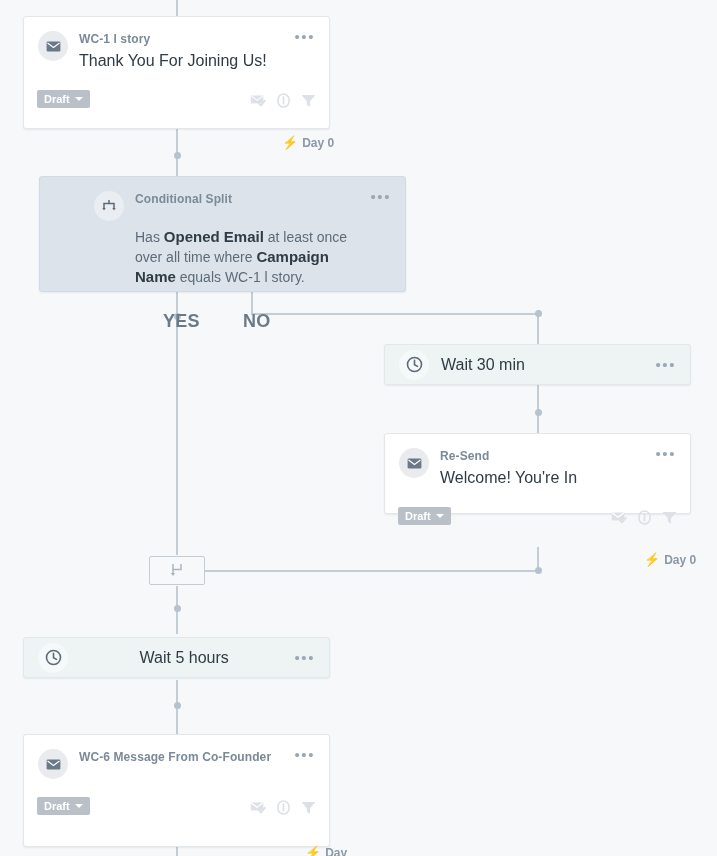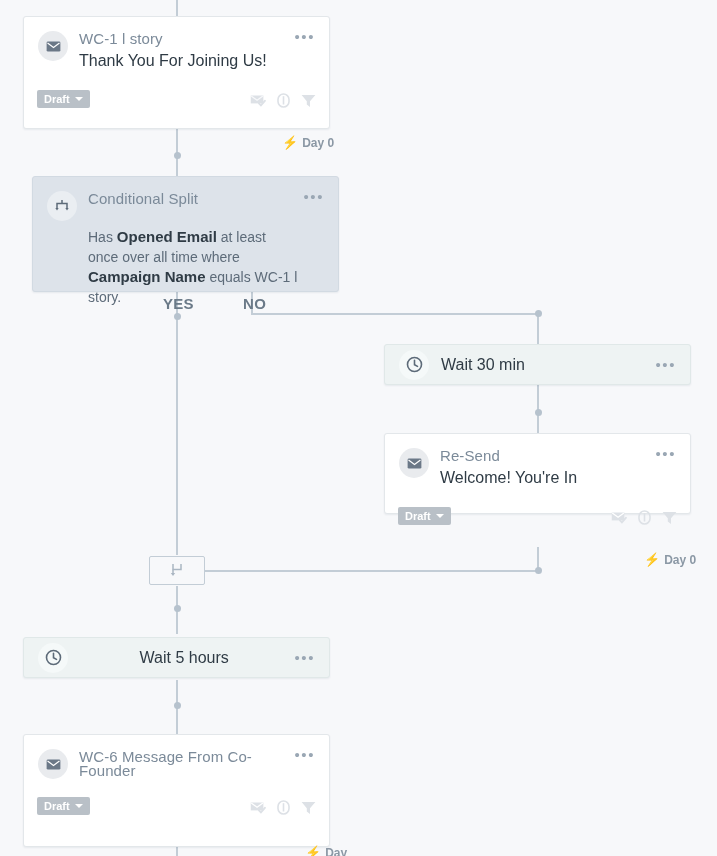--- a/index.html
+++ b/index.html
@@ -29,21 +29,21 @@
   }
   .card .row-top { display: flex; padding: 14px 14px 0 14px; }
   .avatar {
     width: 30px; height: 30px; border-radius: 50%;
     background: #e9ebee; flex: 0 0 30px;
     display: flex; align-items: center; justify-content: center;
     margin-right: 11px;
   }
   .card-body { flex: 1 1 auto; min-width: 0; padding-top: 1px; }
   .eyebrow {
-    font-size: 15px; font-weight: normal; color: #7b8a99;
+    font-size: 12px; font-weight: bold; color: #7b8a99;
     letter-spacing: .1px; line-height: 14px;
   }
   .title {
     font-size: 16px; color: #2f3b45; line-height: 22px; margin-top: 4px;
     white-space: nowrap;
   }
   .kebab {
     flex: 0 0 auto; align-self: flex-start; margin-left: 6px;
     letter-spacing: 1.6px; color: #9aa7b4; font-size: 15px;
     line-height: 12px; cursor: pointer; user-select: none;
@@ -80,22 +80,22 @@
 
   
   .merge {
     position: absolute; background: #f7f8fa;
     border: 1px solid #c3cdd6; border-radius: 2px;
     display: flex; align-items: center; justify-content: center;
   }
 
   
   .branch-label {
-    position: absolute; font-size: 15px; font-weight: bold;
-    color: #6b7a88; letter-spacing: .3px;
+    position: absolute; font-size: 18px; font-weight: bold;
+    color: #6b7a88; letter-spacing: .3px; margin-top: 16px;
   }
   .day-label {
     position: absolute; font-size: 12px; font-weight: bold; color: #8b98a5;
     display: flex; align-items: center; gap: 4px; white-space: nowrap;
   }
   .bolt { color: #8b98a5; font-size: 13px; line-height: 12px; }
 </style>
 </head>
 <body>
 
@@ -168,21 +168,21 @@
             </svg>
         </span>
       </div>
     </div>
   </div>
   <div class="day-label" style="left:282px; top:136px;">
     <span class="bolt">⚡</span>
     <span>Day 0</span>
   </div>
 
-  <div class="card split" style="left:32px; top:176px; width:307px; height:116px;">
+  <div class="card split" style="left:39px; top:176px; width:367px; height:116px;padding-left:40px;">
     <div class="row-top" style="padding-bottom:14px;">
       <div class="avatar">
         <svg width="16" height="15" viewBox="0 0 16 15">
           <path d="M8 1 V4.5 M8 4.5 H3 V10 M8 4.5 H13 V10" stroke="#5d6b79" stroke-width="1.5" fill="none"></path>
           <path d="M1.3 9 L3 11.6 L4.7 9 Z" fill="#5d6b79"></path>
           <path d="M11.3 9 L13 11.6 L14.7 9 Z" fill="#5d6b79"></path>
         </svg>
       </div>
       <div class="card-body">
         <div class="eyebrow">Conditional Split</div>

